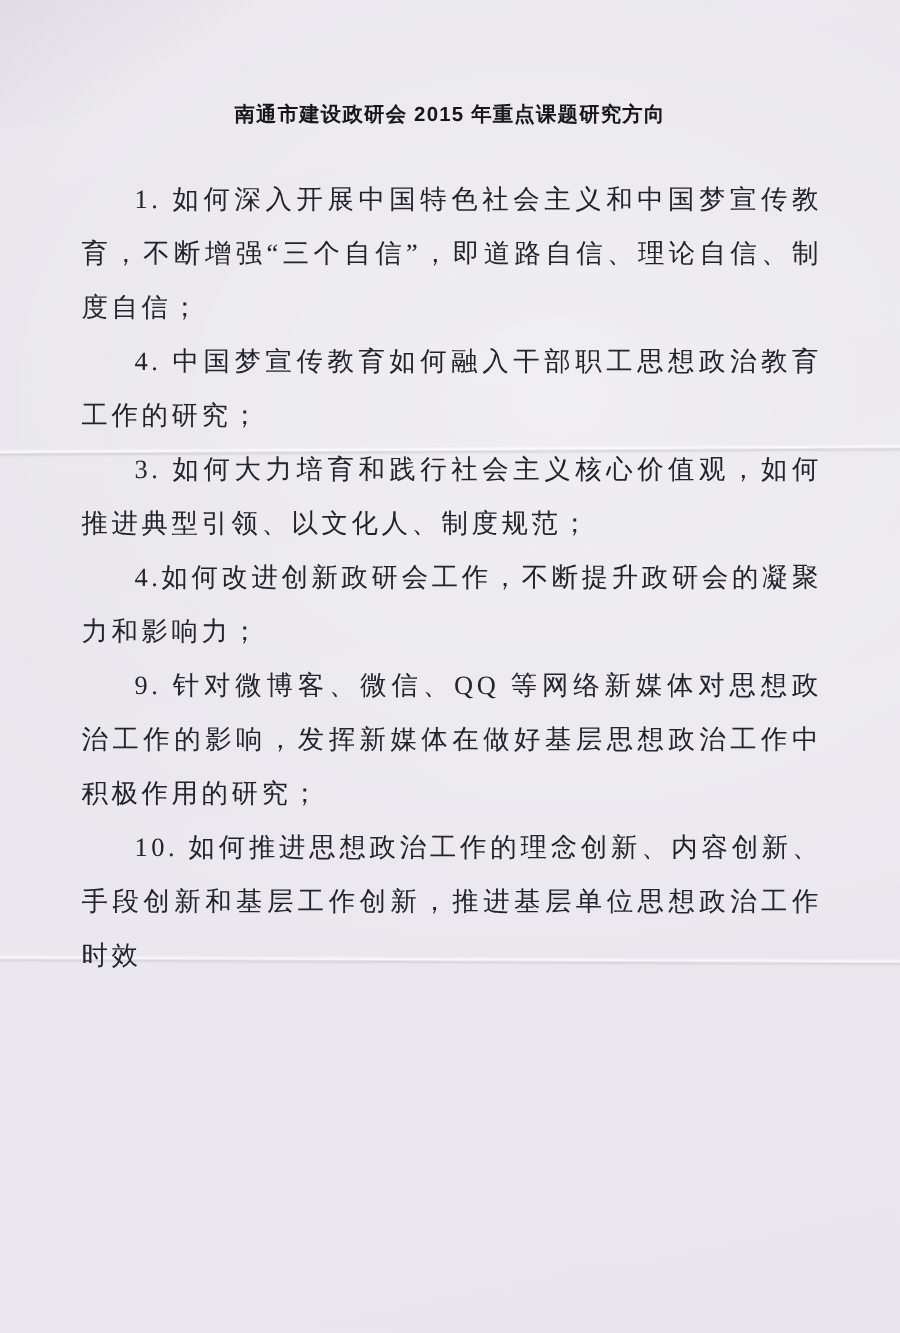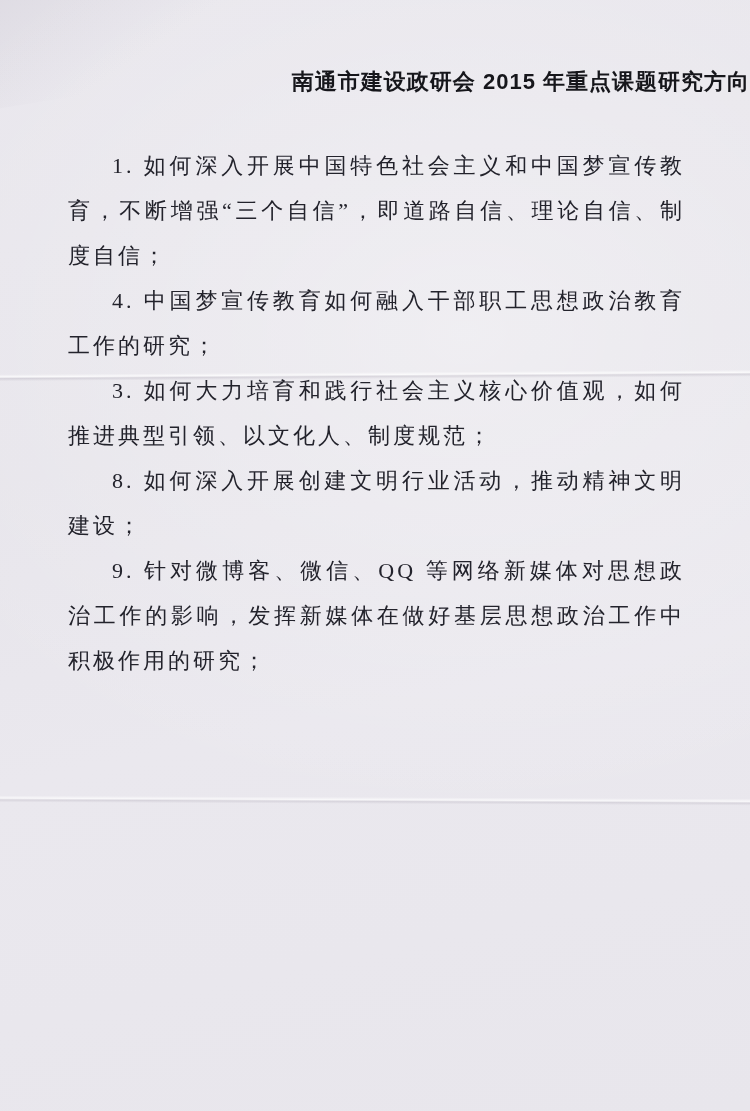--- a/index.html
+++ b/index.html
@@ -50,28 +50,28 @@
     top: -30px;
     left: -60px;
     width: 340px;
     height: 120px;
     transform: rotate(-9deg);
     background: linear-gradient(155deg, rgba(190,185,198,0.30), rgba(255,255,255,0) 65%);
     pointer-events: none;
   }
   .doc-title {
     position: absolute;
-    top: 67px;
+    top: 84px;
     left: 0;
     right: 0;
     margin: 0;
-    text-align: right;
+    text-align: center;
     font-family: "Liberation Sans", "DejaVu Sans", sans-serif;
     font-weight: 700;
-    font-size: 22px;
+    font-size: 17px;
     letter-spacing: 1px;
     color: #16161b;
   }
   .doc-body {
     position: absolute;
     top: 143px;
     left: 68px;
     width: 617px;
     font-size: 22px;
     line-height: 45px;
@@ -92,16 +92,17 @@
   <div class="crease-corner"></div>
   <div class="crease crease-upper"></div>
   <div class="crease crease-lower"></div>
 
   <h1 class="doc-title">南通市建设政研会 2015 年重点课题研究方向</h1>
 
   <div class="doc-body">
     <p class="doc-item">1. 如何深入开展中国特色社会主义和中国梦宣传教育，不断增强“三个自信”，即道路自信、理论自信、制度自信；</p>
     <p class="doc-item">4. 中国梦宣传教育如何融入干部职工思想政治教育工作的研究；</p>
     <p class="doc-item">3. 如何大力培育和践行社会主义核心价值观，如何推进典型引领、以文化人、制度规范；</p>
-    <p class="doc-item">8. 如何深入开展创建文明行业活动，推动精神文明建设；</p>
+    <p class="doc-item">4.如何改进创新政研会工作，不断提升政研会的凝聚力和影响力；</p>
     <p class="doc-item">9. 针对微博客、微信、QQ 等网络新媒体对思想政治工作的影响，发挥新媒体在做好基层思想政治工作中积极作用的研究；</p>
+    <p class="doc-item">10. 如何推进思想政治工作的理念创新、内容创新、手段创新和基层工作创新，推进基层单位思想政治工作时效</p>
   </div>
 </div>
 
 </body></html>

